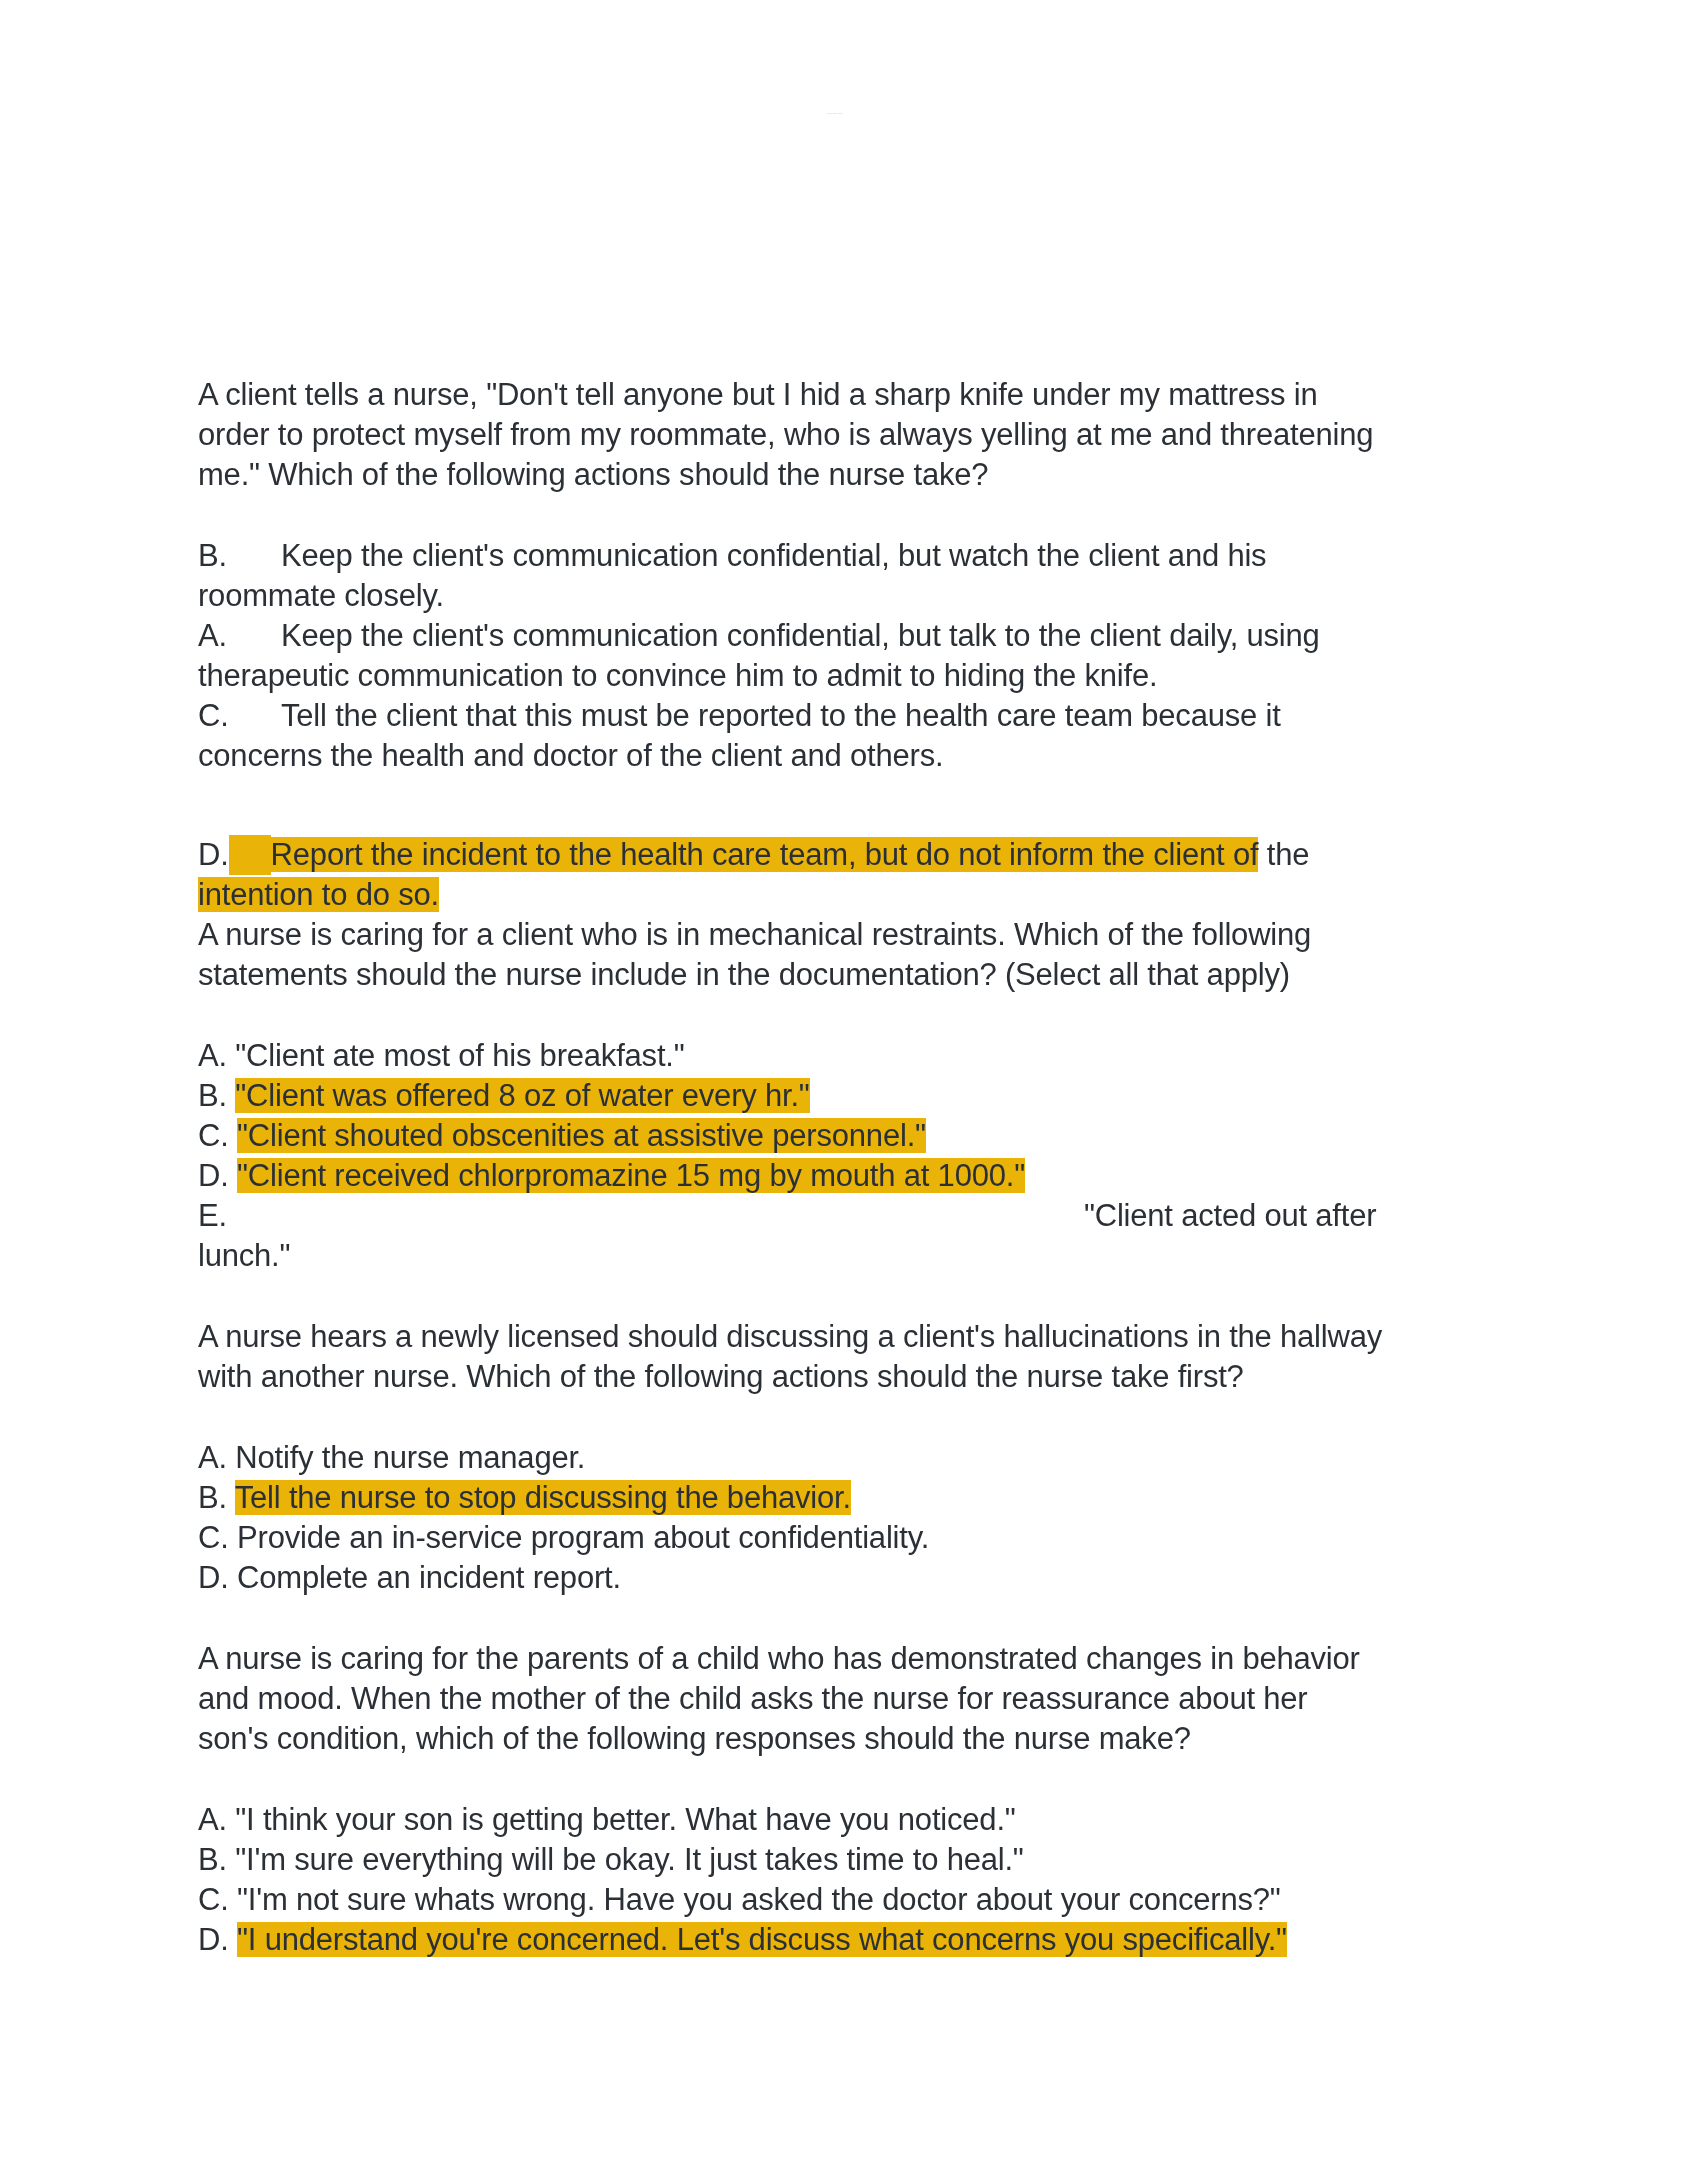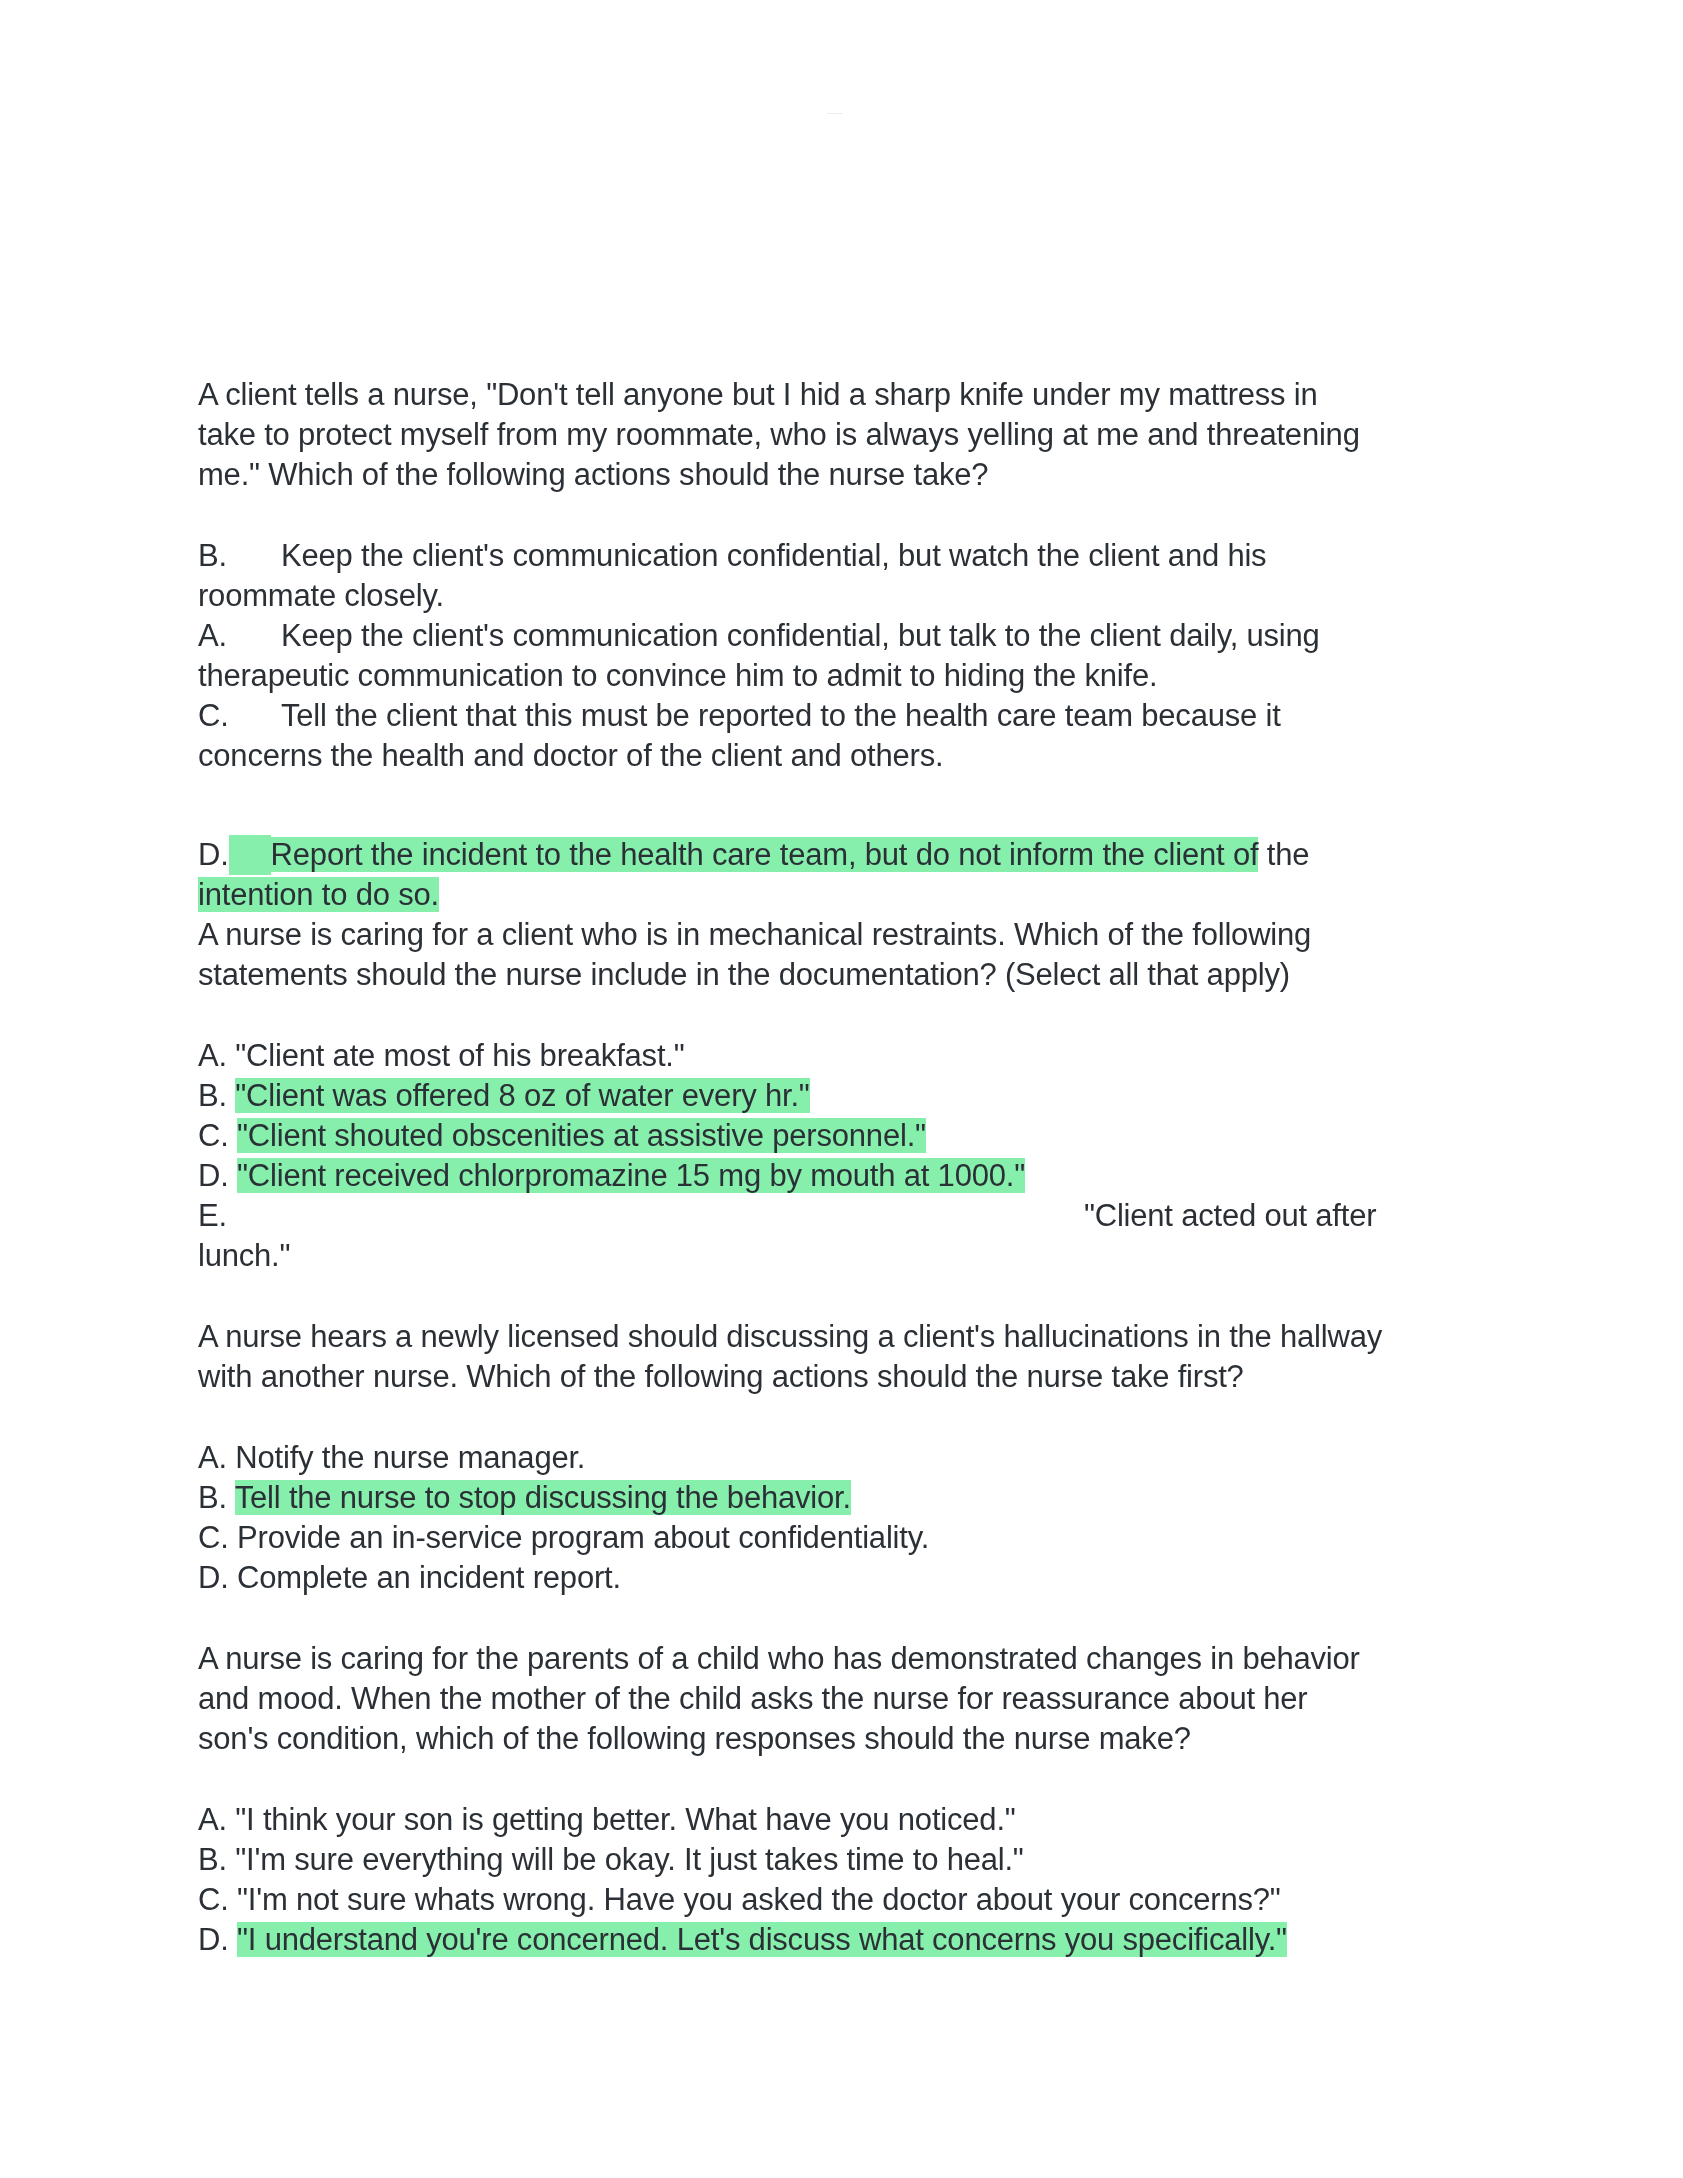--- a/index.html
+++ b/index.html
@@ -10,35 +10,35 @@
     font-size: 3px; color: #999; font-family: "Liberation Sans", sans-serif; overflow: hidden; line-height: 3px;
   }
   .content {
     position: absolute; left: 198px; top: 359px; width: 1287px;
     font-family: "Liberation Sans", sans-serif; font-size: 31px; line-height: 40px;
     color: #2b3036; letter-spacing: -0.2px;
   }
   .line { white-space: pre; }
   .gap { height: 41px; }
   .gap-lg { height: 59px; }
-  .hl { background: #86efac; }
+  .hl { background: #eab308; }
   .tab { display: inline-block; width: 83px; }
   .opt-e-gap { display: inline-block; width: 857px; }
 </style>
 </head>
 <body>
 
 <div class="page">
   <div class="header-mark">...................</div>
 
   <div class="content">
 
     <div>
       <div class="line">A client tells a nurse, "Don't tell anyone but I hid a sharp knife under my mattress in</div>
-      <div class="line">take to protect myself from my roommate, who is always yelling at me and threatening</div>
+      <div class="line">order to protect myself from my roommate, who is always yelling at me and threatening</div>
       <div class="line">me." Which of the following actions should the nurse take?</div>
       <div class="gap"></div>
       <div>
         <div class="line"><span class="tab">B.</span><span>Keep the client's communication confidential, but watch the client and his</span></div>
         <div class="line">roommate closely.</div>
       </div>
       <div>
         <div class="line"><span class="tab">A.</span><span>Keep the client's communication confidential, but talk to the client daily, using</span></div>
         <div class="line">therapeutic communication to convince him to admit to hiding the knife.</div>
       </div>

